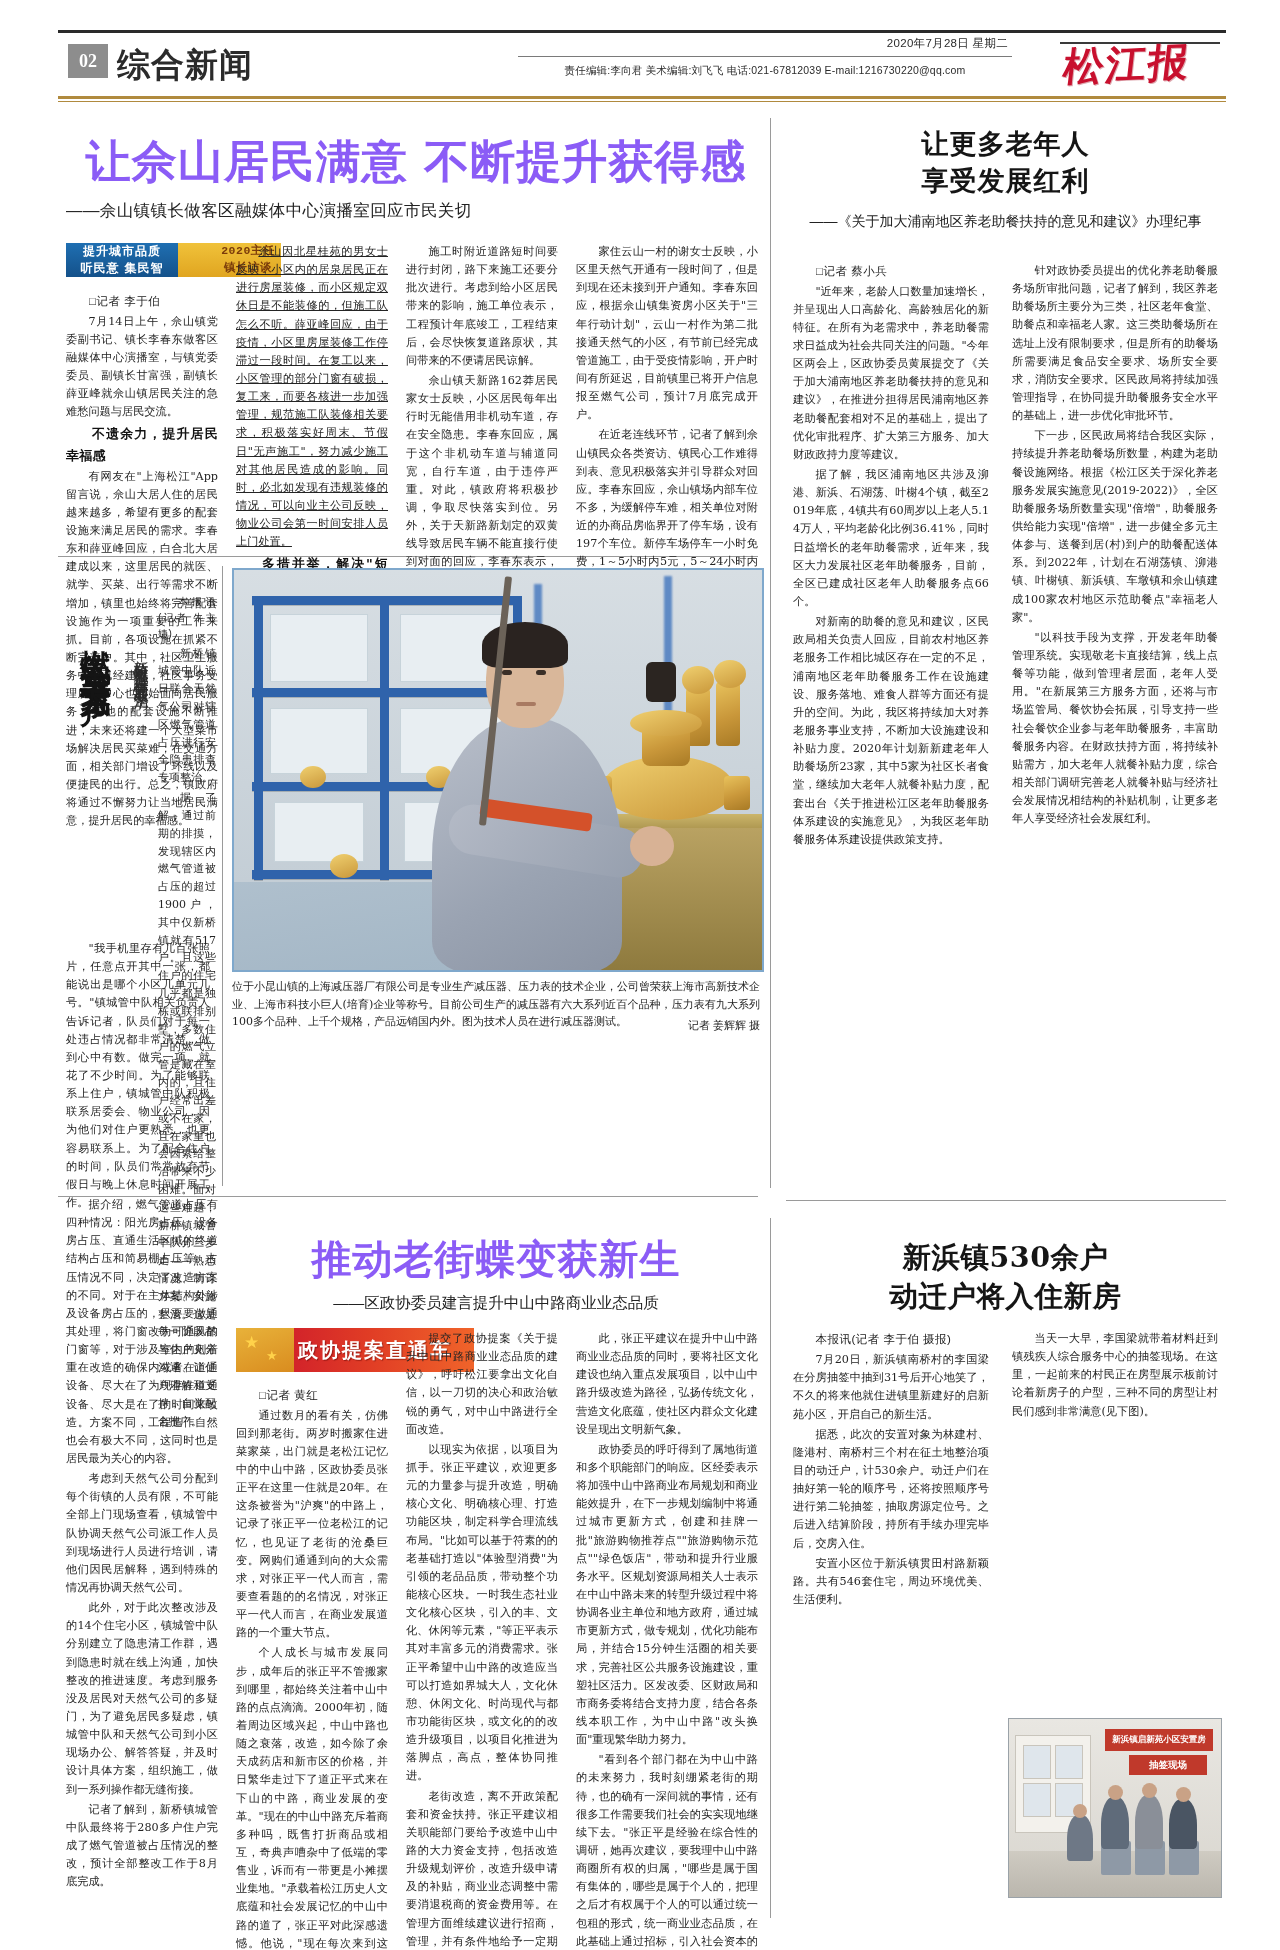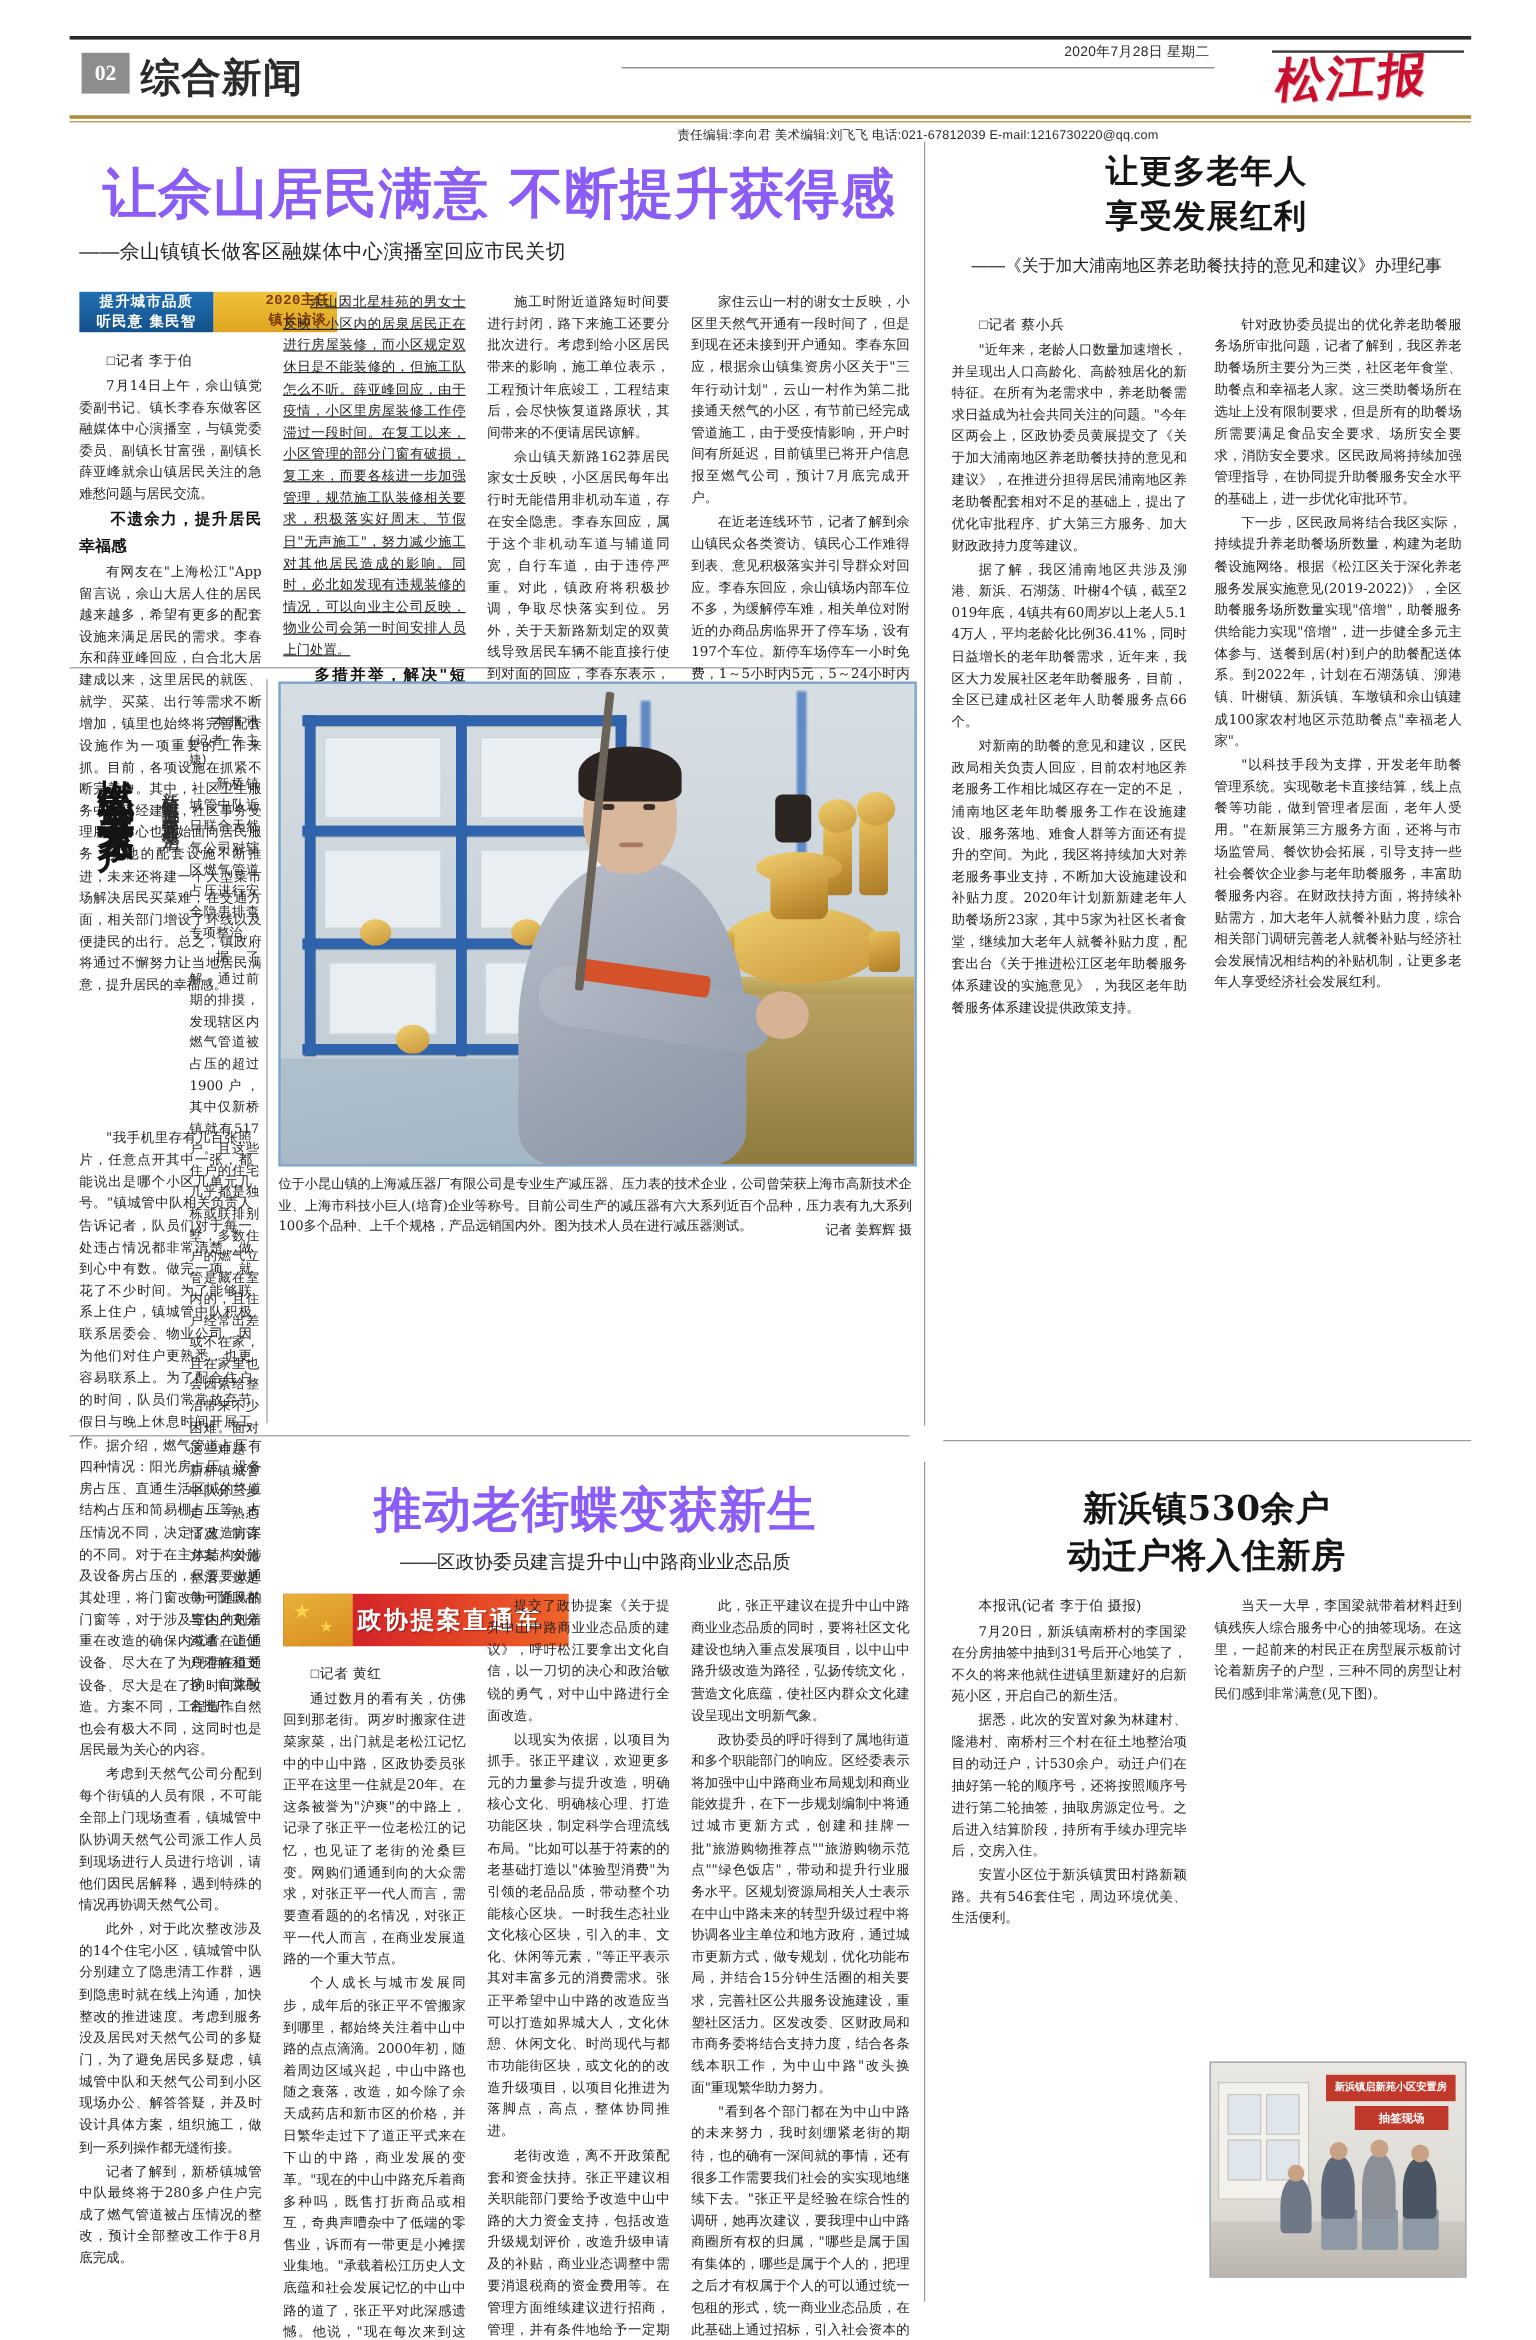--- a/index.html
+++ b/index.html
@@ -25,21 +25,21 @@
     color:#2b2b2b;letter-spacing:1px;line-height:1;position:relative;top:3px;
   }
   .mh-date{
     position:absolute;right:218px;top:6px;font-size:11.5px;color:#2b2b2b;
     font-family:"Liberation Sans",sans-serif;letter-spacing:.3px;white-space:nowrap;
   }
   .mh-rule-mid{position:absolute;right:214px;top:26px;width:494px;height:1px;background:#7a7a7a;}
   .mh-credits{
     position:absolute;right:214px;top:34px;width:494px;text-align:center;
     font-size:10.5px;color:#2b2b2b;font-family:"Liberation Sans",sans-serif;
-    letter-spacing:.2px;white-space:nowrap;margin-top:42px;
+    letter-spacing:.2px;white-space:nowrap;
   }
   .logo{
     position:absolute;right:0;top:8px;width:198px;height:52px;
     display:flex;align-items:center;justify-content:center;
   }
   .logo-text{
     font-family:"DejaVu Serif",serif;font-size:40px;font-weight:700;
     color:#c8102e;letter-spacing:2px;
     transform:skewX(-9deg) rotate(-2.5deg);
     text-shadow:1px 1px 0 rgba(160,10,30,.35);

